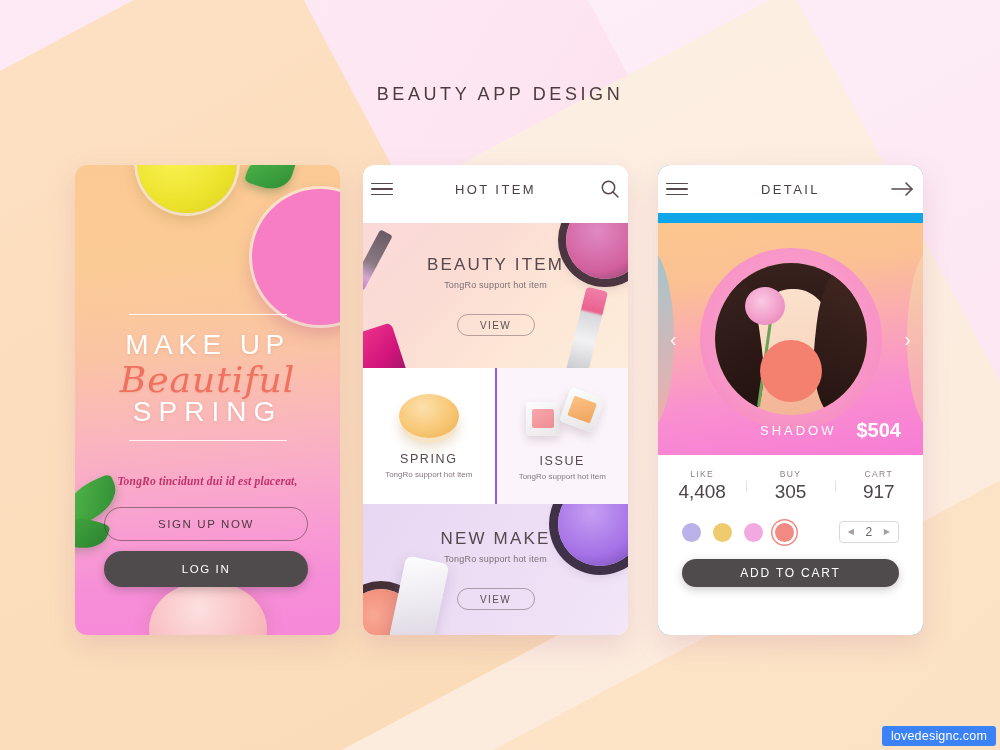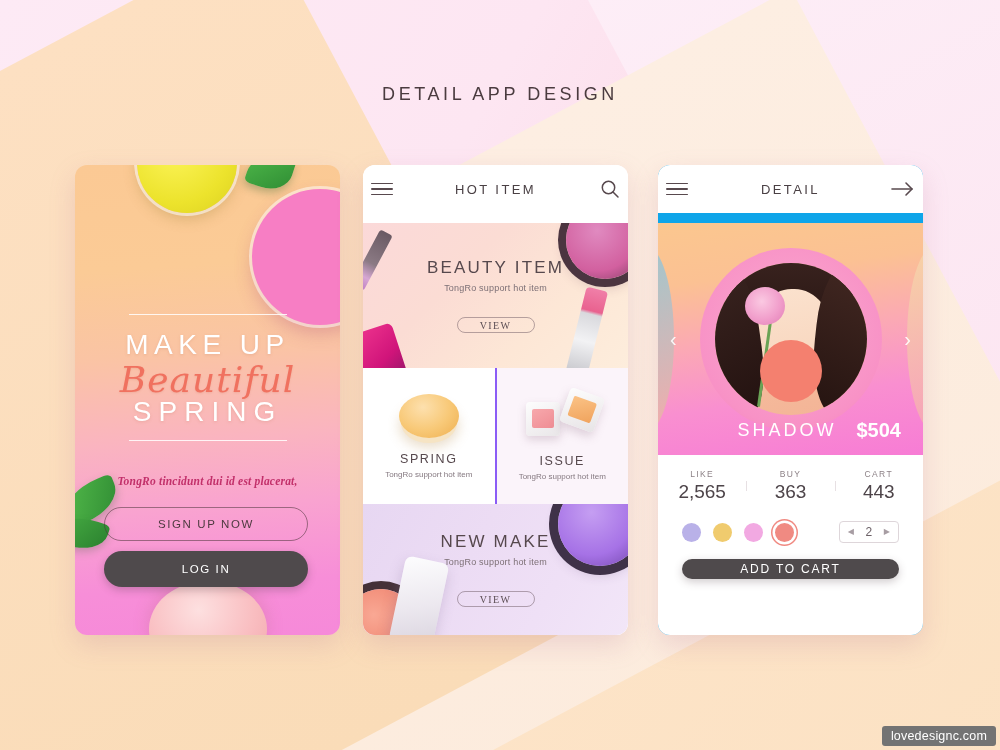--- a/index.html
+++ b/index.html
@@ -199,25 +199,25 @@
     transform: rotate(-18deg);
   }
   #prop-lipstick {
     bottom: -6px; right: 30px; width: 22px; height: 86px; border-radius: 4px 4px 3px 3px;
     background: linear-gradient(180deg,#f07fa8 0%, #e9628f 26%, #d9d9dd 30%, #f2f2f4 62%, #c9c9ce 100%);
     transform: rotate(14deg);
   }
   .card-title { font-size: 17px; letter-spacing: 2.2px; color: #56484d; position: relative; z-index: 2; }
   .card-sub { font-size: 9px; color: #7d7076; margin-top: 5px; position: relative; z-index: 2; letter-spacing: .2px; }
   .btn-view {
-    margin-top: 24px; width: 78px; height: 16px; border-radius: 11px;
+    margin-top: 24px; width: 78px; height: 22px; border-radius: 11px;
     border: 1px solid rgba(110,90,100,.5); background: transparent;
     color: #5c4e54; font-size: 10px; letter-spacing: 1.4px;
     position: relative; z-index: 2; cursor: pointer;
-    font-family: Liberation Serif, serif;
+    font-family: Liberation Sans, sans-serif;
   }
 
   #row-two { display: flex; height: 136px; }
   .mini-card {
     flex: 1; position: relative; overflow: hidden;
     display: flex; flex-direction: column; align-items: center; justify-content: center;
   }
   #card-spring { background: #ffffff; }
   #card-issue { background: #fbf4fa; border-left: 2px solid #8b5cf6; }
   .mini-title { font-size: 12.5px; letter-spacing: 1.6px; color: #56484d; }
@@ -306,21 +306,21 @@
   #stem { position:absolute; left:48px; top:58px; width:3px; height:86px; background:#6aa355; transform: rotate(8deg); }
   #dot-coral {
     position:absolute; left:50%; top:64%; transform: translate(-50%,-50%);
     width: 62px; height: 62px; border-radius: 50%; background:#f4806f;
   }
   #ribbon {
     position: absolute; left: 0; right: 0; bottom: 0; height: 50px;
     display: flex; align-items: center; justify-content: flex-end; gap: 20px;
     padding: 0 22px 0 0;
   }
-  #shadow-label { font-size: 18px; letter-spacing: 3px; color: #ffffff; }
+  #shadow-label { font-size: 13px; letter-spacing: 3px; color: #ffffff; }
   #shadow-price { font-size: 20px; font-weight: bold; color: #ffffff; }
   .chev {
     position: absolute; top: 50%; transform: translateY(-50%);
     color: rgba(255,255,255,.9); font-size: 20px; cursor: pointer; z-index: 4; line-height: 1;
   }
   #chev-left { left: 12px; }
   #chev-right { right: 12px; }
 
   #stats {
     display: flex; height: 62px; align-items: center; background: #fff;
@@ -341,46 +341,46 @@
   .swatch.selected { box-shadow: 0 0 0 2.5px #fff, 0 0 0 4px currentColor; }
   #stepper {
     display: flex; align-items: center; gap: 9px;
     border: 1px solid #ded6da; border-radius: 4px; padding: 3px 8px; background:#fff;
   }
   .step-arrow { font-size: 8px; color: #a79da3; cursor: pointer; line-height: 1; }
   #step-value { font-size: 12px; color: #6c6167; min-width: 12px; text-align: center; }
 
   #btn-cart-wrap { padding: 16px 24px 0 24px; }
   #btn-cart {
-    width: 100%; height: 20px; border-radius: 19px; border: none;
+    width: 100%; height: 28px; border-radius: 19px; border: none;
     background: #4f4a4c; color: #fff; font-size: 12px; letter-spacing: 1.8px;
     cursor: pointer; font-family: "Liberation Sans", sans-serif;
     box-shadow: 0 3px 9px rgba(70,50,60,.25);
   }
 
   
   #watermark {
     position: absolute; right: 4px; bottom: 4px;
-    background: #737373; color: #fff;
+    background: #3b82f6; color: #fff;
     font-size: 12.5px; padding: 3px 9px; border-radius: 3px;
     letter-spacing: .2px;
   }
 </style>
 </head>
 <body>
 
 <div id="bg">
   <div class="bg-base"></div>
   <div class="bg-diag-light"></div>
   <div class="bg-diag-cream"></div>
   <div class="bg-diag-peach"></div>
   <div class="bg-diag-peach2"></div>
 </div>
 
-<div id="page-title">DETAIL APP DESIGN</div>
+<div id="page-title">BEAUTY APP DESIGN</div>
 
 <div class="phone" id="phone-1">
   <div id="screen-1-bg"></div>
 
   <div class="deco" id="deco-lemon"></div>
   <div class="deco" id="deco-leaf-top"></div>
   <div class="deco" id="deco-quilt"></div>
   <div class="deco" id="deco-leaf-a"></div>
   <div class="deco" id="deco-leaf-b"></div>
   <div class="deco" id="deco-puff"></div>
@@ -495,29 +495,29 @@
 
       <div id="ribbon">
         <div id="shadow-label">SHADOW</div>
         <div id="shadow-price">$504</div>
       </div>
     </div>
 
     <div id="stats">
       <div class="stat">
         <div class="stat-label">LIKE</div>
-        <div class="stat-value">2,565</div>
+        <div class="stat-value">4,408</div>
       </div>
       <div class="stat">
         <div class="stat-label">BUY</div>
-        <div class="stat-value">363</div>
+        <div class="stat-value">305</div>
       </div>
       <div class="stat">
         <div class="stat-label">CART</div>
-        <div class="stat-value">443</div>
+        <div class="stat-value">917</div>
       </div>
     </div>
 
     <div id="options-row">
       <div id="swatches">
         <div class="swatch" id="sw-0" style="background: rgb(185, 177, 232); color: rgb(185, 177, 232);"></div>
         <div class="swatch" id="sw-1" style="background: rgb(240, 203, 110); color: rgb(240, 203, 110);"></div>
         <div class="swatch" id="sw-2" style="background: rgb(242, 169, 226); color: rgb(242, 169, 226);"></div>
         <div class="swatch selected" id="sw-3" style="background: rgb(240, 138, 130); color: rgb(240, 138, 130);"></div>
       </div>

